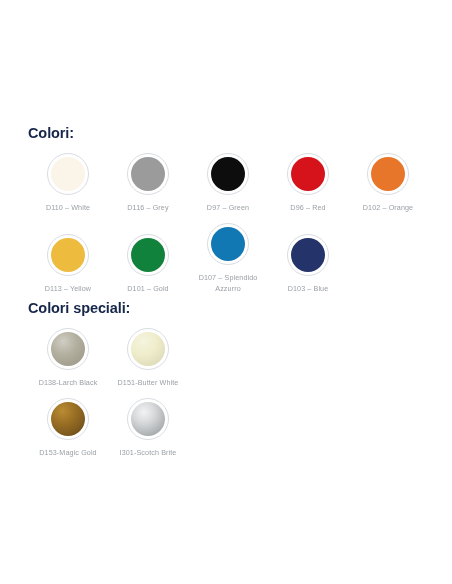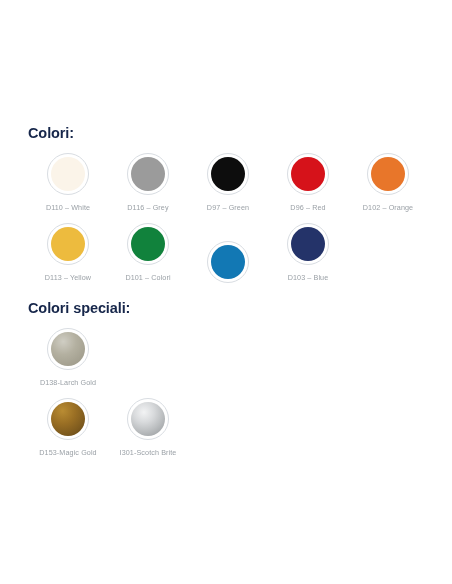--- a/index.html
+++ b/index.html
@@ -118,46 +118,53 @@
           <div class="swatch-cell">
             <div class="swatch-ring">
               <div class="swatch-disc" style="background: rgb(237, 187, 62);"></div>
             </div>
             <div class="swatch-label">D113 – Yellow</div>
           </div>
           <div class="swatch-cell">
             <div class="swatch-ring">
               <div class="swatch-disc" style="background: rgb(17, 130, 60);"></div>
             </div>
-            <div class="swatch-label">D101 – Colori</div>
+            <div class="swatch-label">D101 – Gold</div>
           </div>
           <div class="swatch-cell">
             <div class="swatch-ring">
               <div class="swatch-disc" style="background: rgb(18, 120, 180);"></div>
             </div>
+            <div class="swatch-label">D107 – Splendido Azzurro</div>
           </div>
           <div class="swatch-cell">
             <div class="swatch-ring">
               <div class="swatch-disc" style="background: rgb(36, 51, 105);"></div>
             </div>
             <div class="swatch-label">D103 – Blue</div>
           </div>
         </div>
       </div>
   </div>
 
   <div class="section" id="section-speciali" style="top:293px;">
     <h2 class="section-heading">Colori speciali:</h2>
     <div id="rows-speciali">
         <div class="swatch-row row-gap-1">
           <div class="swatch-cell">
             <div class="swatch-ring">
               <div class="swatch-disc" style="background: radial-gradient(circle at 36% 28%, rgba(255, 255, 255, 0.45) 0%, rgba(255, 255, 255, 0.12) 40%, rgba(0, 0, 0, 0.1) 100%), rgb(169, 165, 147);"></div>
             </div>
-            <div class="swatch-label">D138-Larch Gold</div>
+            <div class="swatch-label">D138-Larch Black</div>
+          </div>
+          <div class="swatch-cell">
+            <div class="swatch-ring">
+              <div class="swatch-disc" style="background: radial-gradient(circle at 36% 28%, rgba(255, 255, 255, 0.45) 0%, rgba(255, 255, 255, 0.12) 40%, rgba(0, 0, 0, 0.1) 100%), rgb(237, 235, 196);"></div>
+            </div>
+            <div class="swatch-label">D151-Butter White</div>
           </div>
         </div>
         <div class="swatch-row">
           <div class="swatch-cell">
             <div class="swatch-ring">
               <div class="swatch-disc" style="background: radial-gradient(circle at 34% 26%, rgb(185, 140, 51) 0%, rgb(154, 111, 36) 38%, rgb(125, 90, 30) 70%, rgb(90, 63, 18) 100%);"></div>
             </div>
             <div class="swatch-label">D153-Magic Gold</div>
           </div>
           <div class="swatch-cell">

